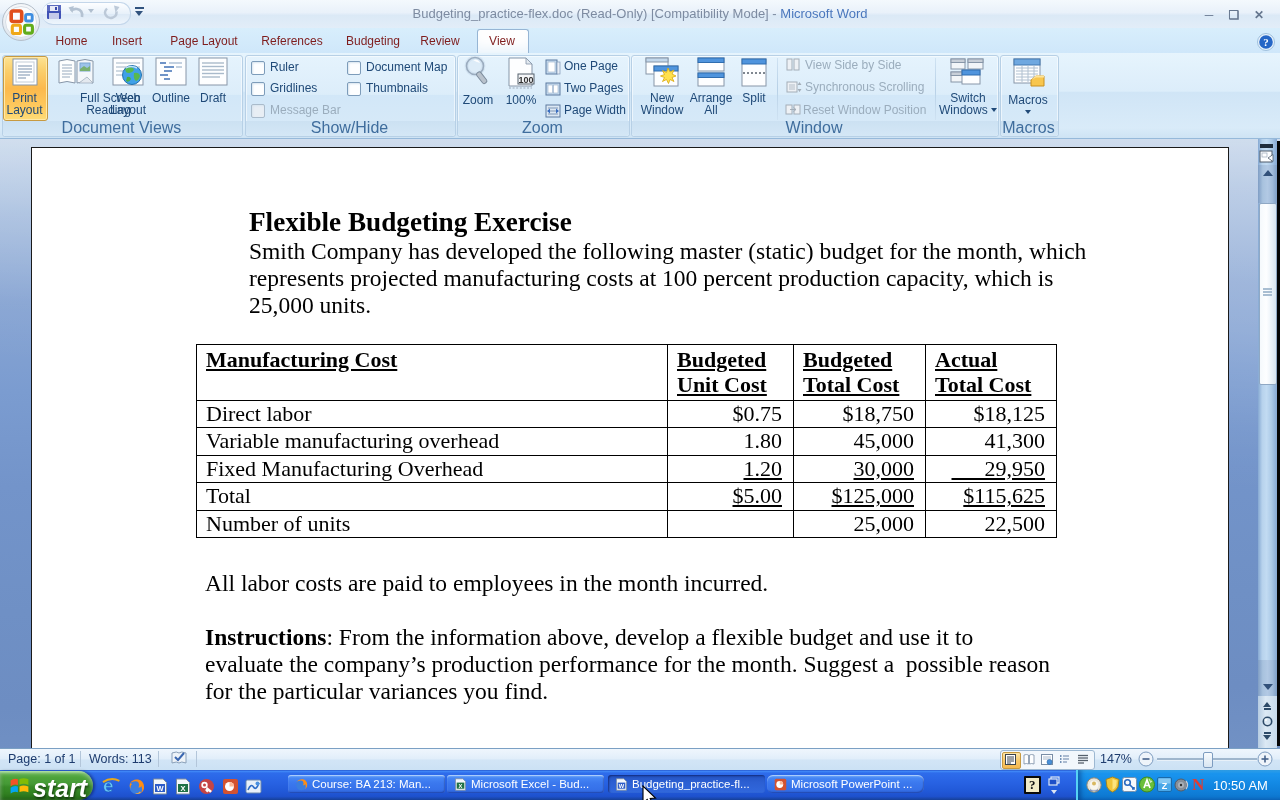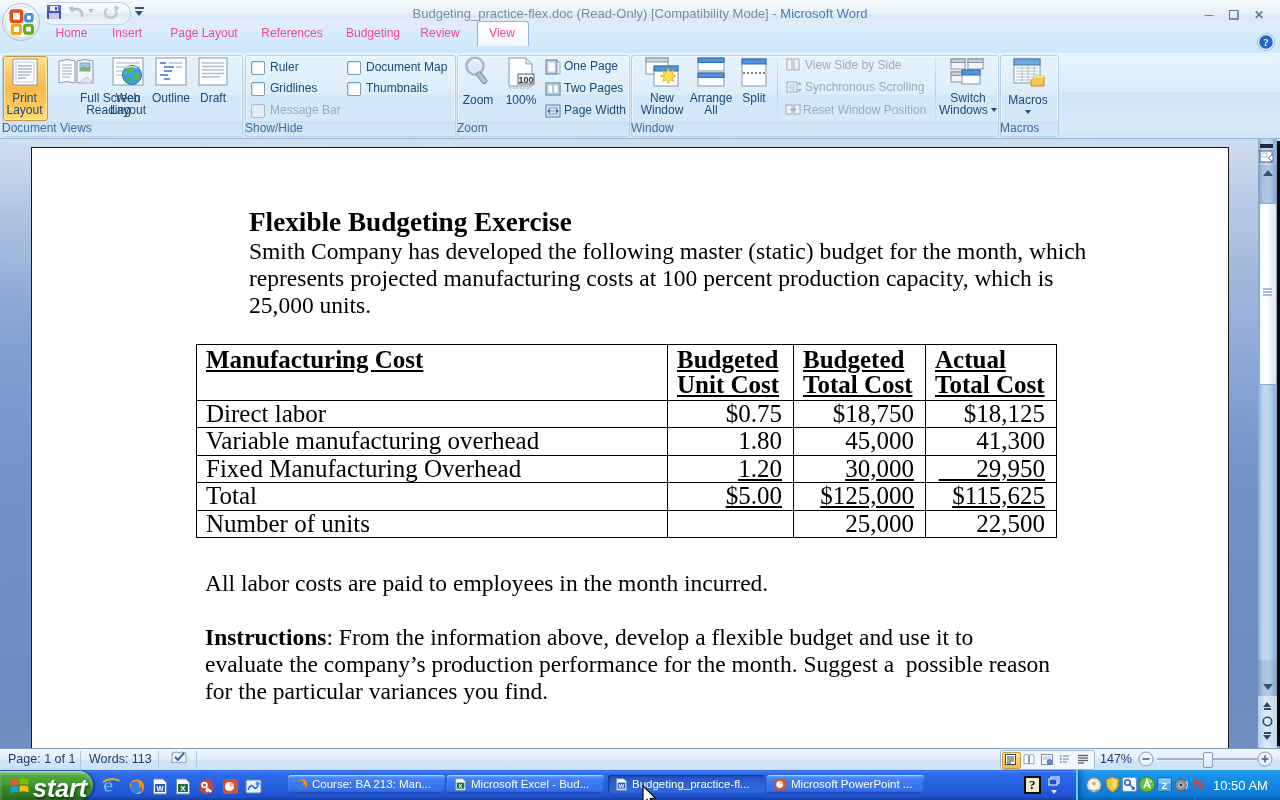--- a/index.html
+++ b/index.html
@@ -6,41 +6,41 @@
 body{font-family:"Liberation Sans",sans-serif;position:relative;background:#fff;}
 .abs{position:absolute;}
 
 #titlebar{left:0;top:0;width:1280px;height:28px;background:linear-gradient(#f4f9fd 0%,#e9f1fa 45%,#dbe9f6 55%,#e2edf8 100%);}
 #title-text{left:0;top:6px;width:1280px;text-align:center;font-size:13px;color:#7d8ba1;}
 #title-text .mw{color:#4a77bd;}
 .winbtn{top:8px;height:14px;color:#65768e;font-size:12px;font-weight:bold;line-height:14px;}
 #qat{left:42px;top:2px;width:88px;height:21px;background:linear-gradient(#fdfeff,#e8f1fa 50%,#dce9f6 51%,#eef5fc);border:1px solid #c3d6ea;border-radius:11px;border-left:none;}
 
 #tabrow{left:0;top:28px;width:1280px;height:25px;background:linear-gradient(#d8eefc,#cfe7fa);}
-.tab{top:21px;height:24px;line-height:24px;font-size:12px;color:#ec4899;text-align:center;white-space:nowrap;}
+.tab{top:29px;height:24px;line-height:24px;font-size:12px;color:#7f1d1d;text-align:center;white-space:nowrap;}
 #tab-active{background:#fefefe;border:1px solid #96b5d4;border-bottom:none;border-radius:3px 3px 0 0;box-shadow:inset 0 -12px 14px -8px #e4f1fb;}
 
 #ribbon{left:0;top:53px;width:1280px;height:85px;background:linear-gradient(#e6f4fd 0%,#dcedfa 45%,#d0e5f6 46%,#d9ebf9 88%,#cee3f4 100%);border-bottom:1px solid #96b9da;}
 .grp{top:55px;height:80px;border:1px solid #b7d0e6;border-radius:3px;background:linear-gradient(#e5f3fd 0%,#dcedfa 48%,#d2e7f8 49%,#d8eaf8 100%);box-shadow:inset 0 0 0 1px rgba(255,255,255,.55);}
-.grp-label{top:121px;height:14px;font-size:12px;color:#3f6d9d;text-align:left;line-height:14px;}
+.grp-label{top:121px;height:14px;font-size:16px;color:#3f6d9d;text-align:center;line-height:14px;}
 .grp .lbl{position:absolute;left:0;bottom:0;width:100%;height:15px;background:linear-gradient(#cce1f2,#d4e7f6);border-radius:0 0 3px 3px;}
 .btn-label{font-size:12px;color:#204a78;text-align:center;line-height:11.5px;white-space:nowrap;}
 .sbtn-label{font-size:12px;color:#204a78;line-height:14px;white-space:nowrap;}
 .gray{color:#9badbd !important;}
 .chk{width:12px;height:12px;background:#fdfeff;border:1px solid #7d9cba;border-radius:2px;box-shadow:inset 1px 1px 2px #d7e4ef;}
 .chk.dis{background:#e8eef4;border-color:#aabbcb;}
 .dd{display:inline-block;width:0;height:0;border-left:3px solid transparent;border-right:3px solid transparent;border-top:4px solid #4c5e74;vertical-align:middle;}
 
 #plbtn{left:3px;top:56px;width:43px;height:63px;background:linear-gradient(#fde393 0%,#fbd06d 20%,#fcb94c 50%,#feca5f 80%,#fedd78 100%);border:1px solid #c79a41;border-radius:3px;box-shadow:inset 0 0 0 1px #ffe9a8;}
 
 #docarea{left:0;top:139px;width:1280px;height:609px;background:linear-gradient(179deg,#c5d6ea 0%,#a3bbdd 12%,#88a5d3 26%,#7b9cd0 40%,#7394ca 55%,#6f90c5 75%,#6d8dc2 90%,#7191c4 100%);overflow:hidden;}
 #docarea::before{content:"";position:absolute;left:0;top:0;width:100%;height:100%;background:linear-gradient(186deg,rgba(255,255,255,.30) 0%,rgba(255,255,255,.16) 26%,rgba(255,255,255,.03) 40%,rgba(255,255,255,0) 48%);}
 #page{left:31px;top:8px;width:1196px;height:601px;background:#fff;border-left:1px solid #1a1a1a;border-right:1px solid #1a1a1a;border-top:1px solid #1a1a1a;}
 #doc{font-family:"Liberation Serif",serif;font-size:23.5px;color:#000;}
-#dtable{position:absolute;left:196px;top:344px;border-collapse:collapse;font-family:"Liberation Serif",serif;font-size:25px;}
+#dtable{position:absolute;left:196px;top:344px;border-collapse:collapse;font-family:"Liberation Serif",serif;font-size:22px;}
 #dtable td{border:1px solid #000;padding:0 11px 0 9px;height:26.4px;line-height:25.4px;white-space:nowrap;vertical-align:top;}
 #dtable .hd td{height:53px;line-height:25px;padding-top:2px;}
 #dtable .r{text-align:right;}
 #dtable .u, #doc .u{text-decoration:underline;}
 #dtable .b{font-weight:bold;}
 
 #scroll{left:1258px;top:139px;width:19px;height:609px;background:linear-gradient(90deg,#85a8d2 0%,#b7d2ec 22%,#c2dbf2 45%,#adcbe8 70%,#86a9d4 100%);}
 #sthumb{left:1259px;top:203px;width:16px;height:180px;background:linear-gradient(90deg,#f5f9fc,#fdfeff 40%,#e9f1f8 75%,#d8e5f0);border:1px solid #8fa8c4;border-radius:2px;}
 
 #statusbar{left:0;top:748px;width:1280px;height:22px;background:linear-gradient(#eff6fd 0%,#e1eefa 45%,#d2e5f6 50%,#cbe1f4 100%);border-top:1px solid #7ba0c4;font-size:13px;color:#1e3c6e;}
@@ -531,21 +531,21 @@
 <div class="abs taskbtn" style="left:447px;width:157px;"><svg class="ticon" width="13" height="13" viewBox="0 0 16 17">
       <path d="M1.5 1 L11 1 L14.5 4.5 L14.5 16 L1.5 16 Z" fill="#f4f7fb" stroke="#7a8ba0"></path>
       <rect x="3" y="6" width="10" height="8" fill="#1e7145"></rect>
       <text x="8" y="13" text-anchor="middle" font-size="7.5" font-weight="bold" fill="#fff" font-family="Liberation Sans">X</text>
     </svg>Microsoft Excel - Bud...</div>
 <div class="abs taskbtn active" style="left:608px;width:157px;"><svg class="ticon" width="13" height="13" viewBox="0 0 16 17">
       <path d="M1.5 1 L11 1 L14.5 4.5 L14.5 16 L1.5 16 Z" fill="#f4f7fb" stroke="#7a8ba0"></path>
       <rect x="3" y="6" width="10" height="8" fill="#2d5cc8"></rect>
       <text x="8" y="13" text-anchor="middle" font-size="7.5" font-weight="bold" fill="#fff" font-family="Liberation Sans">W</text>
     </svg>Budgeting_practice-fl...</div>
-<div class="abs taskbtn" style="left:767px;width:157px;"><svg class="ticon" width="13" height="13" viewBox="0 0 17 17">
+<div class="abs taskbtn" style="left:767px;width:157px;border-radius:6px;"><svg class="ticon" width="13" height="13" viewBox="0 0 17 17">
       <rect x="1" y="1" width="15" height="15" rx="2" fill="#d35230"></rect>
       <circle cx="7.5" cy="8.5" r="4.5" fill="#fff"></circle>
       <path d="M7.5 4 L7.5 8.5 L12 8.5 A4.5 4.5 0 0 0 7.5 4" fill="#ffb997"></path>
     </svg>Microsoft PowerPoint ...</div>
 
 <div class="abs" style="left:1024px;top:776px;width:13px;height:14px;background:#f2ecc8;border:2px solid #0a0a0a;border-radius:1px;"></div>
 <div class="abs" style="left:1029px;top:777px;font-size:13px;font-weight:bold;color:#111;font-family:'Liberation Serif',serif;">?</div>
 <svg class="abs" style="left:1048px;top:776px;" width="12" height="10" viewBox="0 0 12 10">
     <rect x="3" y="1" width="8" height="6" fill="none" stroke="#dce6f4" stroke-width="1.2"></rect>
     <rect x="1" y="3" width="8" height="6" fill="#1e50c8" stroke="#dce6f4" stroke-width="1.2"></rect>

